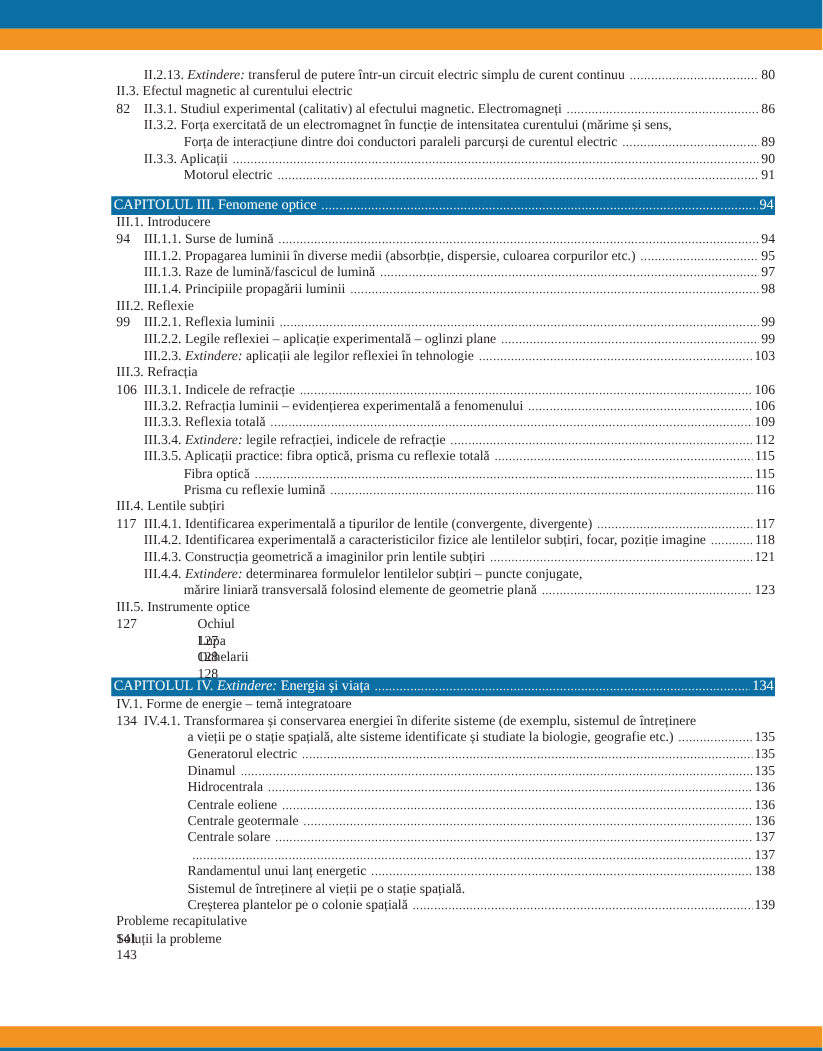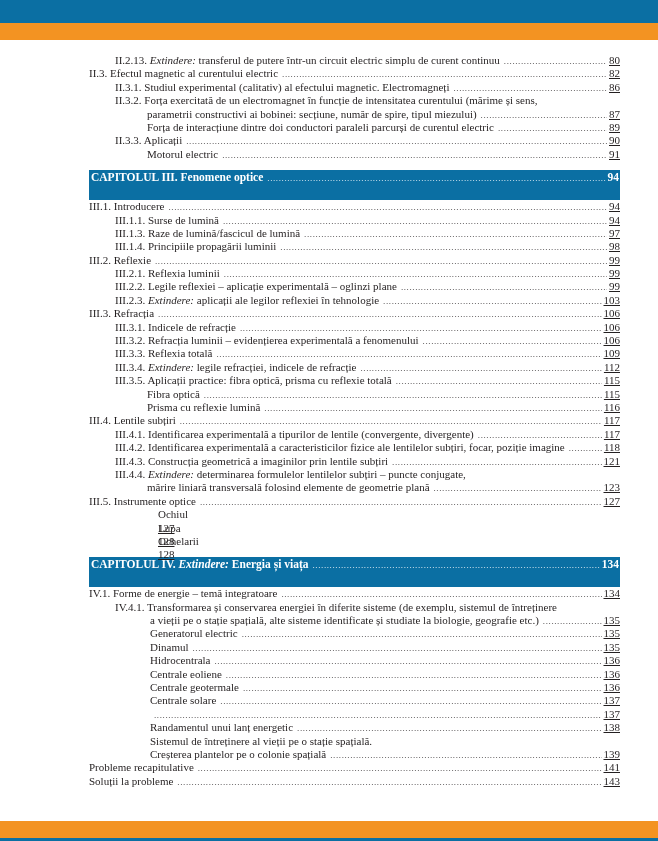--- a/index.html
+++ b/index.html
@@ -21,33 +21,33 @@
       font-size: 11px; white-space: nowrap;
     }
     .row .text { flex: 0 0 auto; }
     .row .dots {
       flex: 1 1 auto; overflow: hidden; margin: 0 2px 0 4px;
       font-size: 9px; letter-spacing: 0.6px; color: #231f20;
     }
     .row .dots::before {
       content: "..................................................................................................................................................................................................................................................";
     }
-    .row .page { flex: 0 0 auto; text-align: left; text-decoration: underline; }
+    .row .page { flex: 0 0 auto; text-align: left; }
     .row.nodots .dots::before { content: ""; }
-    .l0 { padding-left: 0px; }
+    .l0 { padding-left: 0px; flex-direction: column; }
     .l1 { padding-left: 26px; }
     .l2 { padding-left: 58px; }
     .l3 { padding-left: 61px; }
     .l4 { padding-left: 65px; flex-direction: column; }
     .it { font-style: italic; }
 
     .chapter {
       display: flex; align-items: baseline;
       background: #0b6fa3; color: #ffffff;
-      height: 30px; line-height: 15px; font-size: 11.5px; font-weight: bold;
+      height: 15px; line-height: 15px; font-size: 11.5px; font-weight: normal;
       padding: 0 1px 0 2px; white-space: nowrap; text-align: center;
     }
     .chapter .dots { flex: 1 1 auto; overflow: hidden; margin: 0 2px 0 4px; font-size: 9px; letter-spacing: 0.6px; font-weight: normal; }
     .chapter .dots::before {
       content: "..................................................................................................................................................................................................................................................";
     }
     .gap { height: 9px; }
   </style>
 </head>
 <body>
@@ -70,25 +70,20 @@
       </div>
     <div class="row l1">
         <span class="text"><span>II.3.1.</span> <span>Studiul experimental (calitativ) al efectului magnetic. Electromagneți</span></span>
         <span class="dots"></span>
         <span class="page">86</span>
       </div>
     <div class="row l1 nodots">
         <span class="text"><span>II.3.2.</span> <span>Forța exercitată de un electromagnet în funcție de intensitatea curentului (mărime și sens,</span></span>
         <span class="dots"></span>
         <span class="page"></span>
-      </div>
-    <div class="row l2">
-        <span class="text">parametrii constructivi ai bobinei: secțiune, număr de spire, tipul miezului)</span>
-        <span class="dots"></span>
-        <span class="page">87</span>
       </div>
     <div class="row l2">
         <span class="text">Forța de interacțiune dintre doi conductori paraleli parcurși de curentul electric</span>
         <span class="dots"></span>
         <span class="page">89</span>
       </div>
     <div class="row l1">
         <span class="text"><span>II.3.3.</span> <span>Aplicații</span></span>
         <span class="dots"></span>
         <span class="page">90</span>
@@ -113,20 +108,25 @@
         <span class="text"><span>III.1.</span> <span>Introducere</span></span>
         <span class="dots"></span>
         <span class="page">94</span>
       </div>
     <div class="row l1">
         <span class="text"><span>III.1.1.</span> <span>Surse de lumină</span></span>
         <span class="dots"></span>
         <span class="page">94</span>
       </div>
     <div class="row l1">
+        <span class="text"><span>III.1.2.</span> <span>Propagarea luminii în diverse medii (absorbție, dispersie, culoarea corpurilor etc.)</span></span>
+        <span class="dots"></span>
+        <span class="page">95</span>
+      </div>
+    <div class="row l1">
         <span class="text"><span>III.1.3.</span> <span>Raze de lumină/fascicul de lumină</span></span>
         <span class="dots"></span>
         <span class="page">97</span>
       </div>
     <div class="row l1">
         <span class="text"><span>III.1.4.</span> <span>Principiile propagării luminii</span></span>
         <span class="dots"></span>
         <span class="page">98</span>
       </div>
     <div class="row l0">

